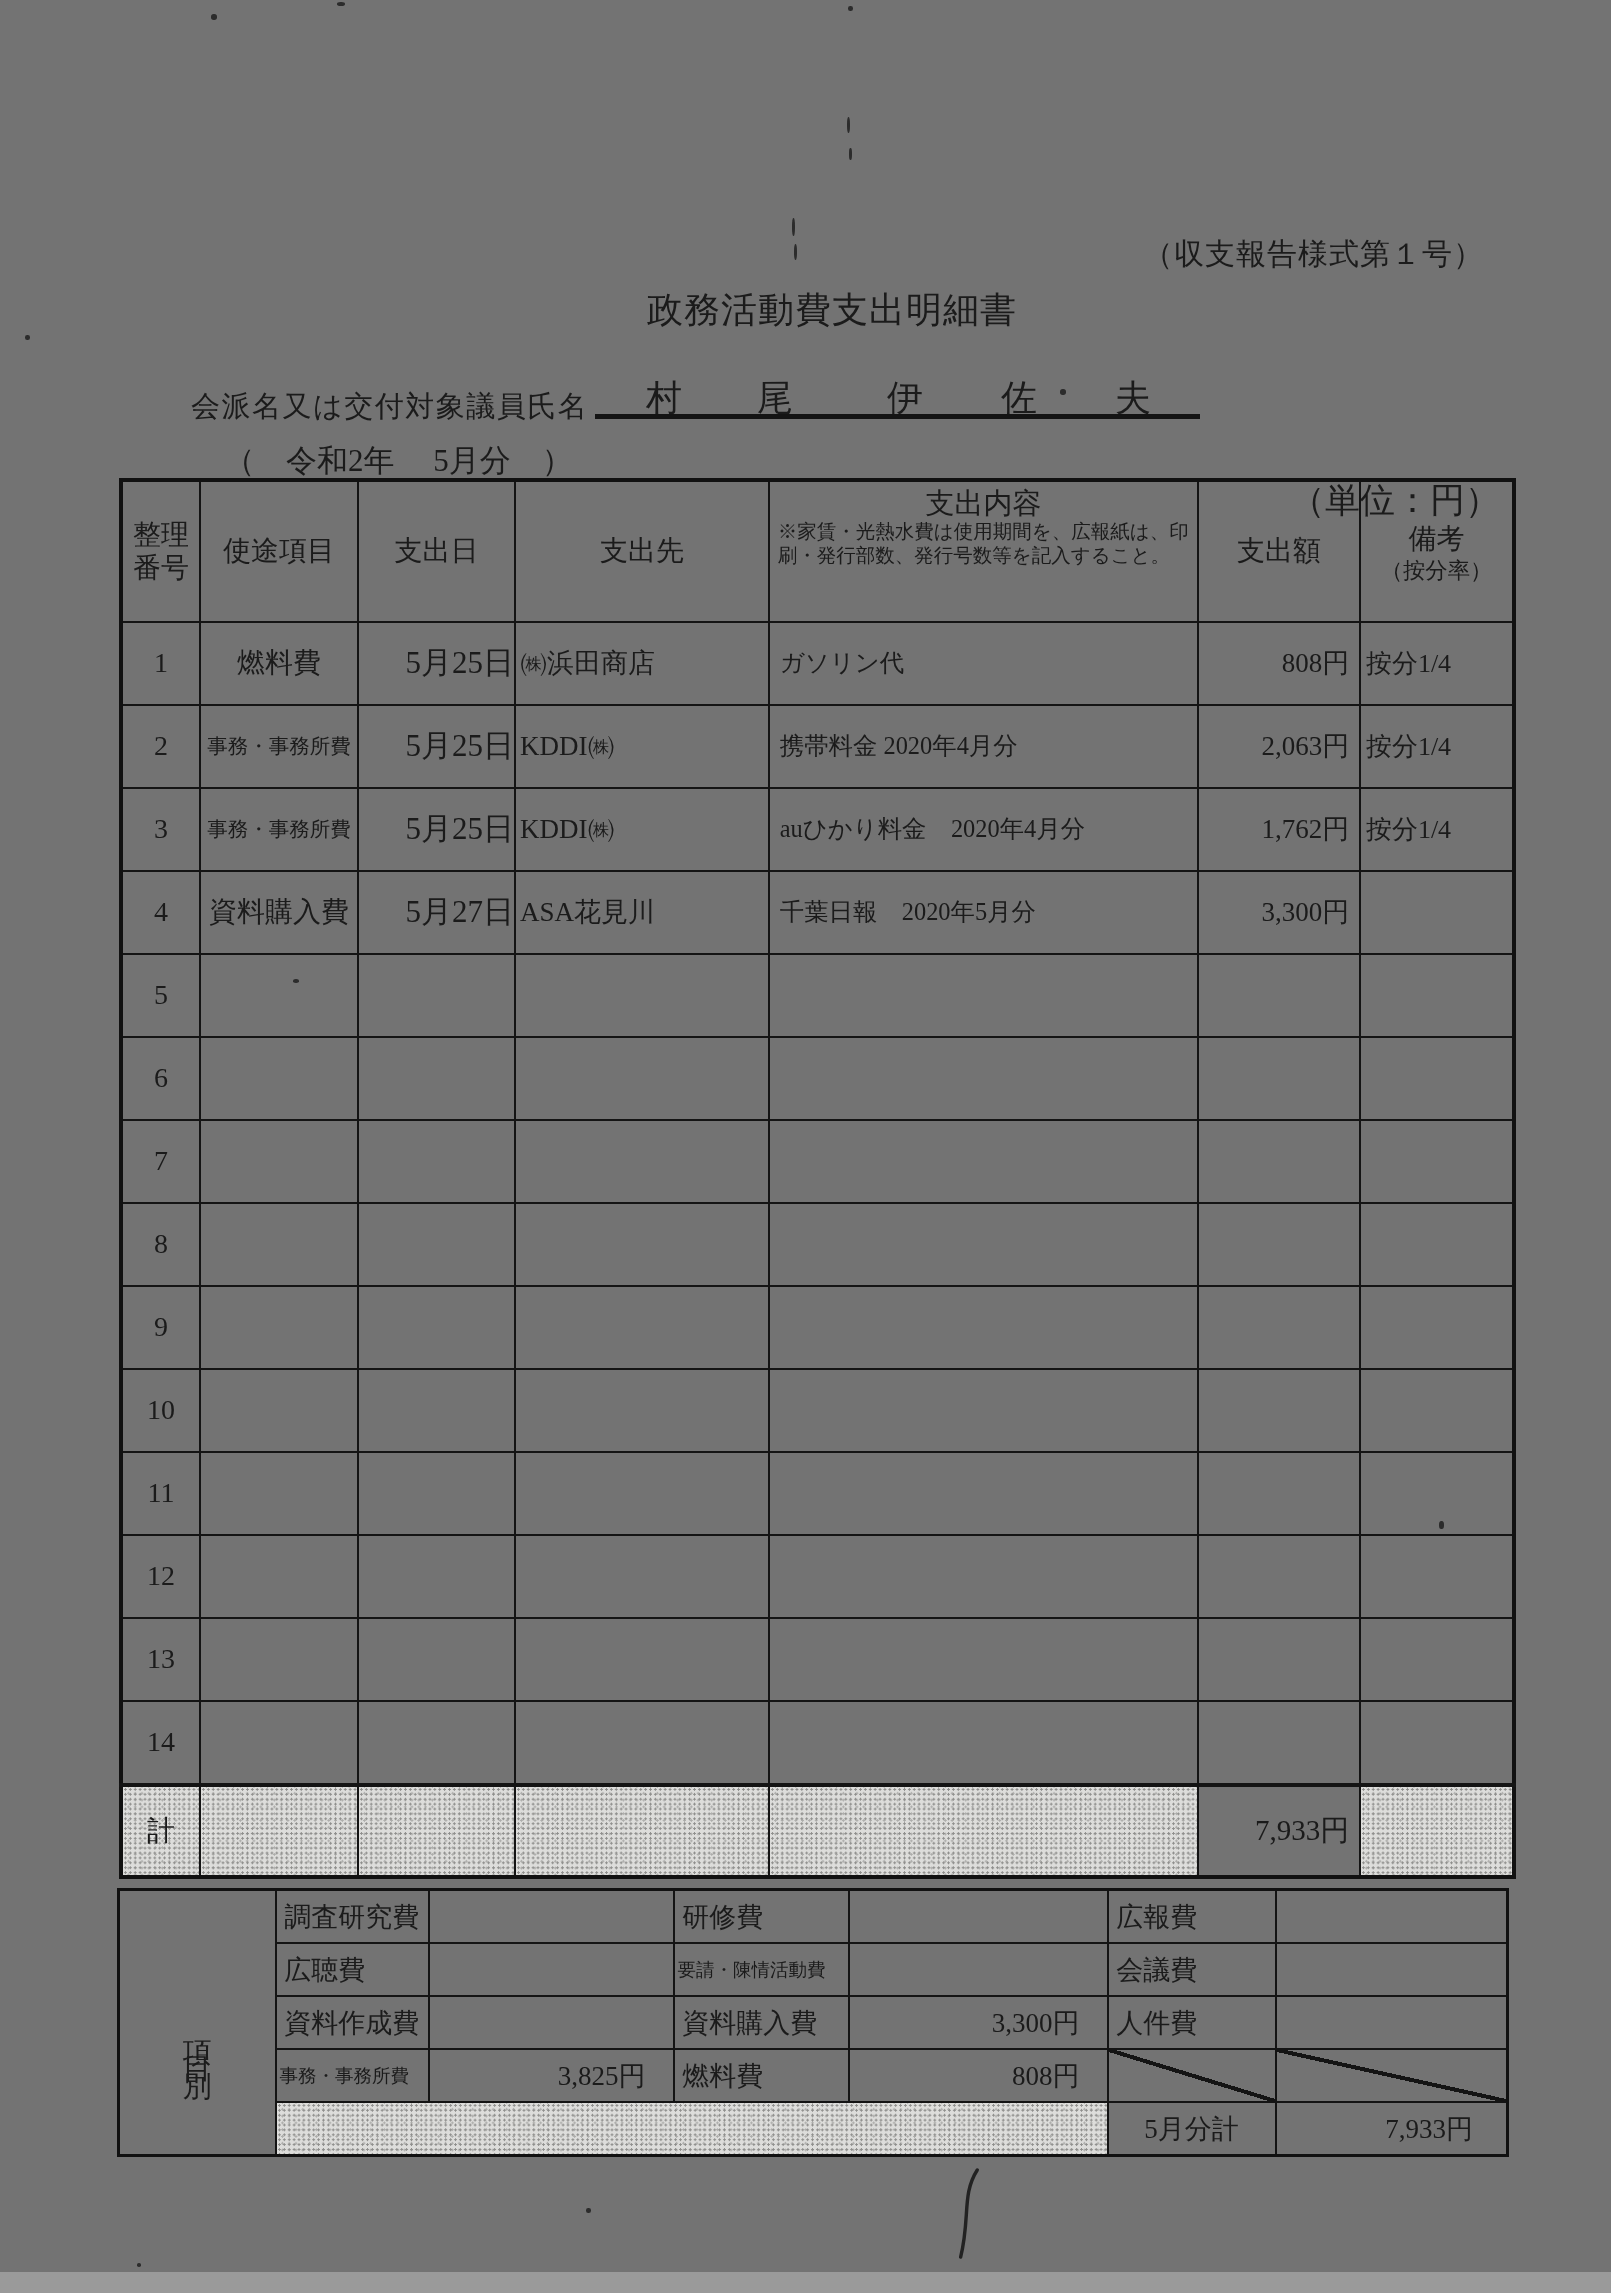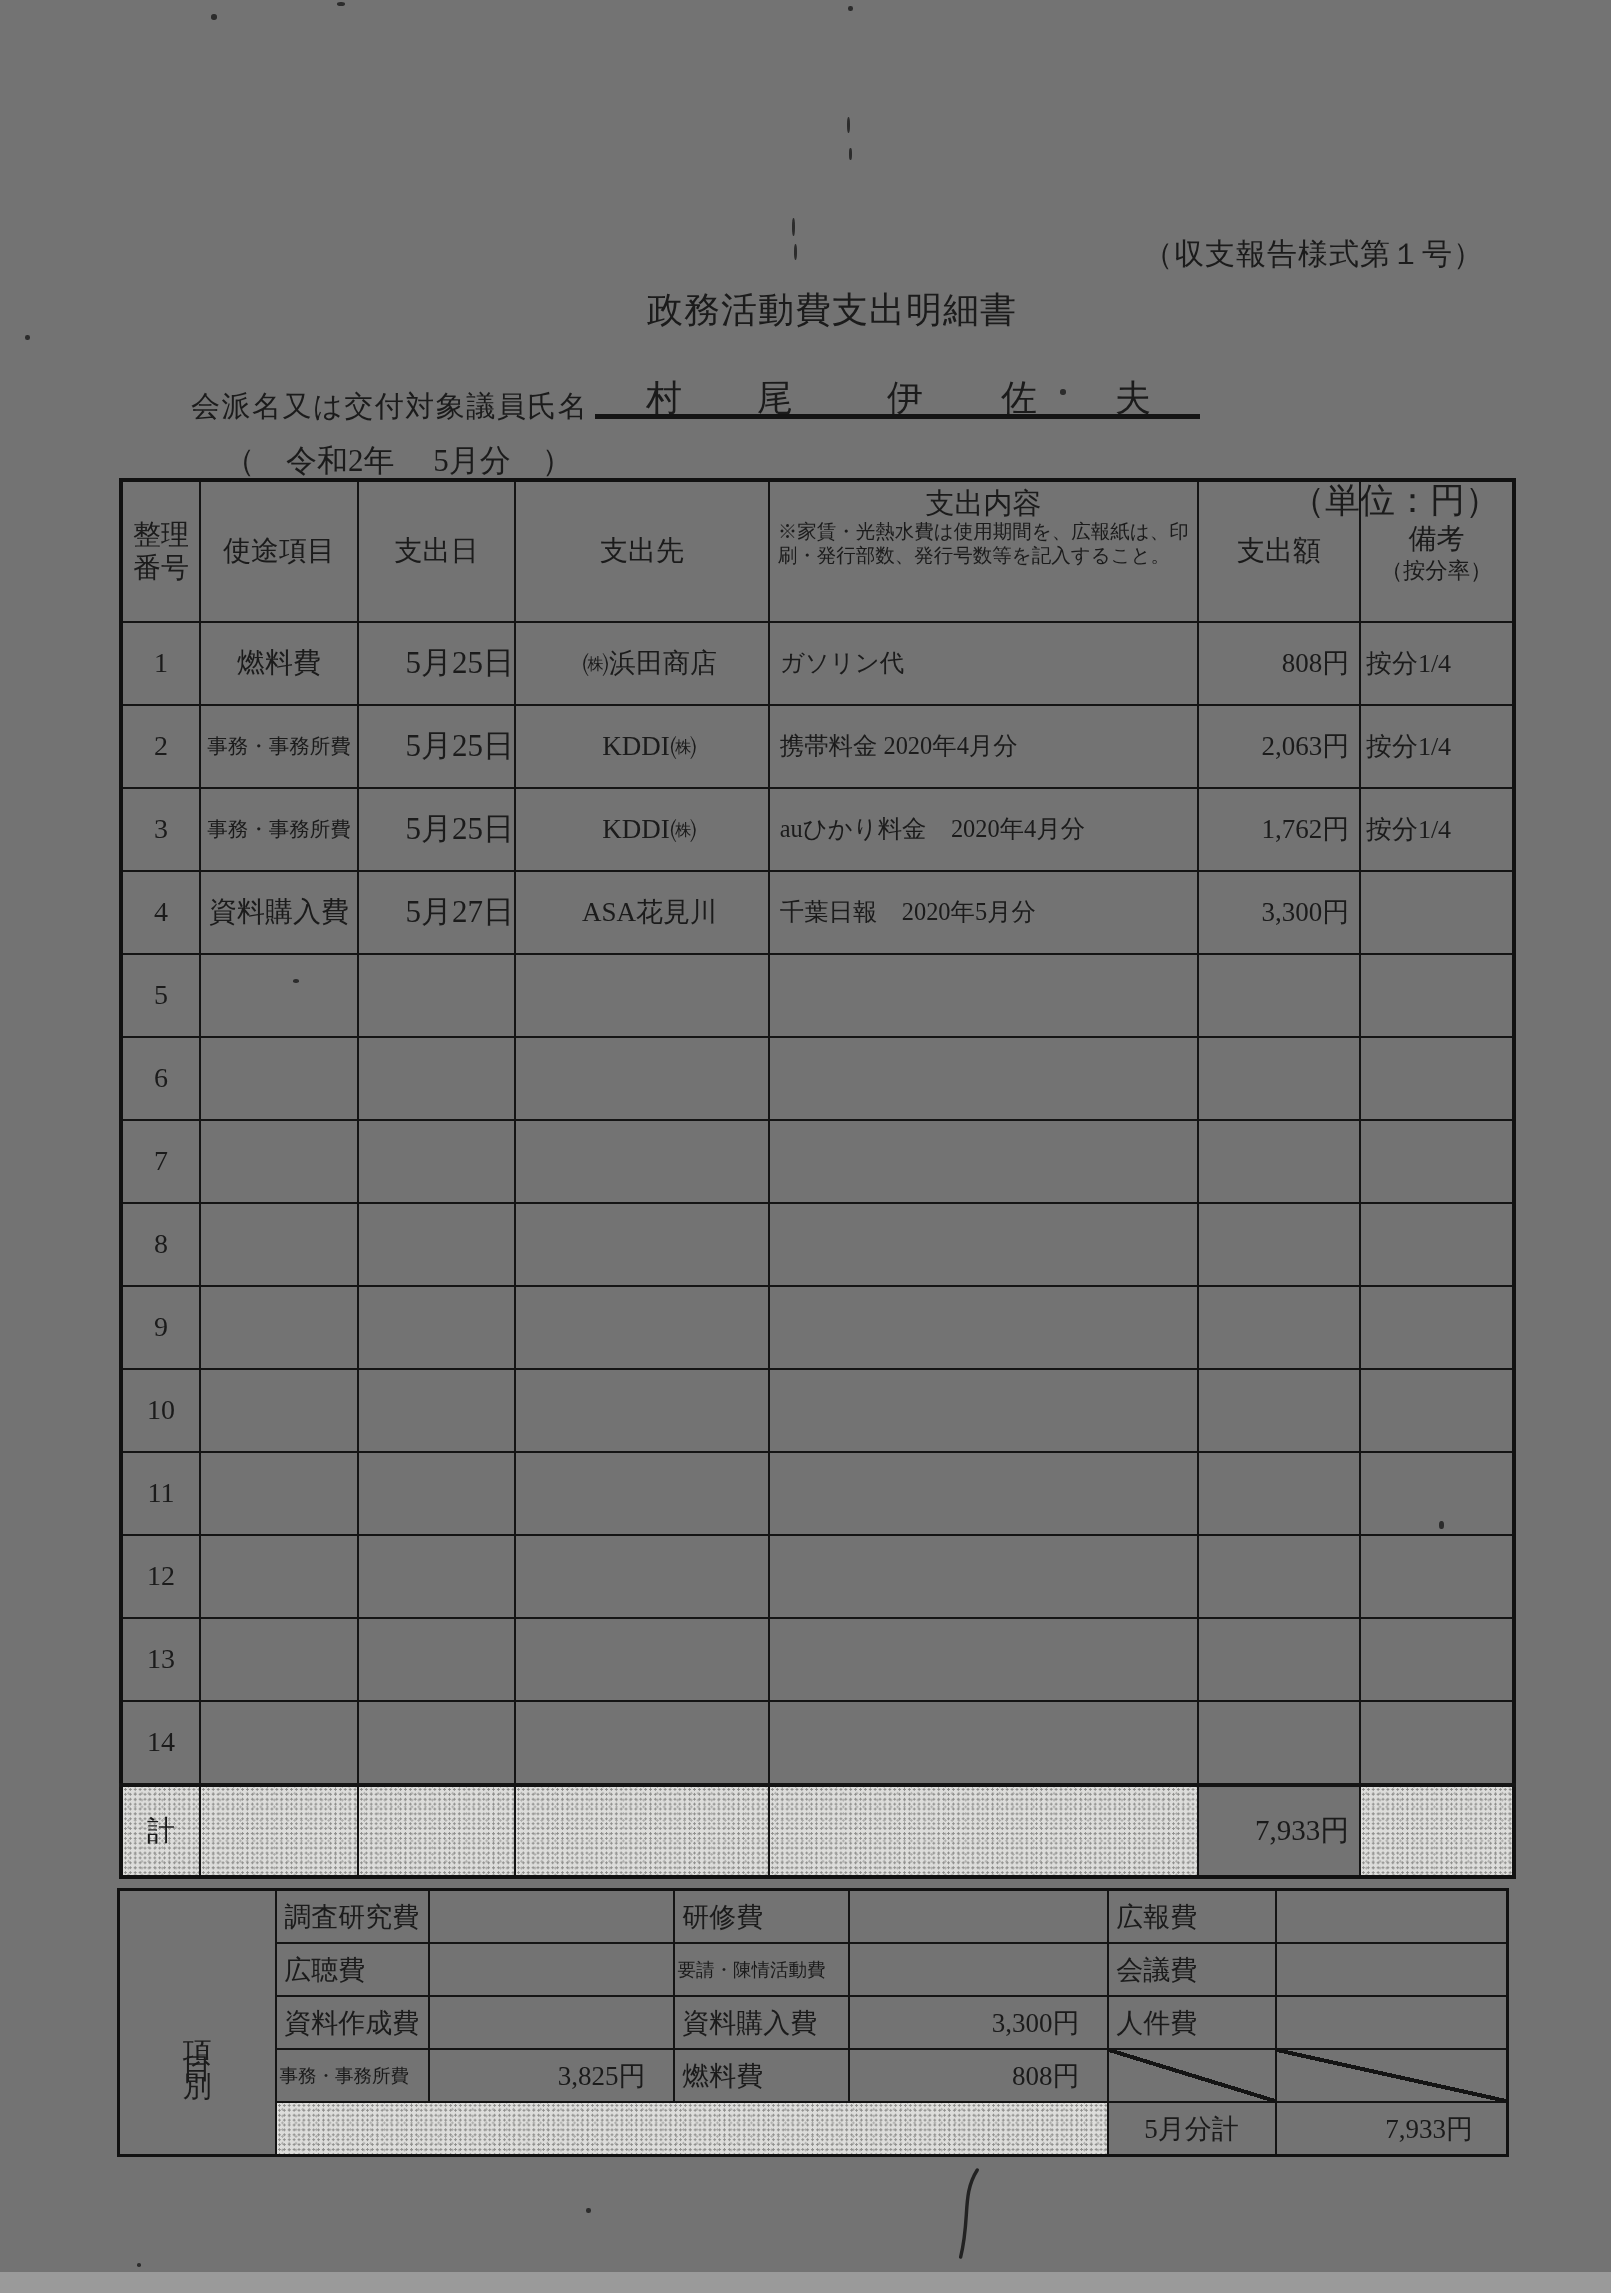--- a/index.html
+++ b/index.html
@@ -37,21 +37,21 @@
   .main-table tr.data-row td{height:81px;}
   .h-stack .sub{display:block;font-size:22.4px;line-height:25px;}
   .h-desc{vertical-align:top;text-align:left;padding:3.9px 7.8px 0 7.8px;}
   .h-desc .ttl{display:block;text-align:center;font-size:29px;line-height:35px;}
   .h-desc .note{display:block;font-size:19.5px;line-height:24.4px;white-space:normal;letter-spacing:0;font-family:Liberation Mono, monospace;}
   th{text-align:center;}
   .c-no{text-align:center;}
   .c-item{text-align:center;}
   .c-item.small{font-size:20.5px;}
   .c-date{text-align:right;font-size:31px;}
-  .c-payee{text-align:center;padding-left:15px;font-size:27px;}
+  .c-payee{text-align:left;padding-left:4px;font-size:27px;}
   .c-desc{text-align:left;padding-left:9.8px;font-size:24.4px;}
   .c-amount{text-align:right;padding-right:9.8px;font-size:27px;}
   .c-remark{text-align:left;padding-left:4.9px;font-size:26px;}
   .shade{
     background-color:#dddddb;
     background-image:radial-gradient(#8f8f8d 1px, transparent 1.2px),
                      radial-gradient(#aeaeac 1px, transparent 1.2px);
     background-size:4.9px 4.9px,6.8px 6.8px;
     background-position:0 0,2px 2.9px;
   }

